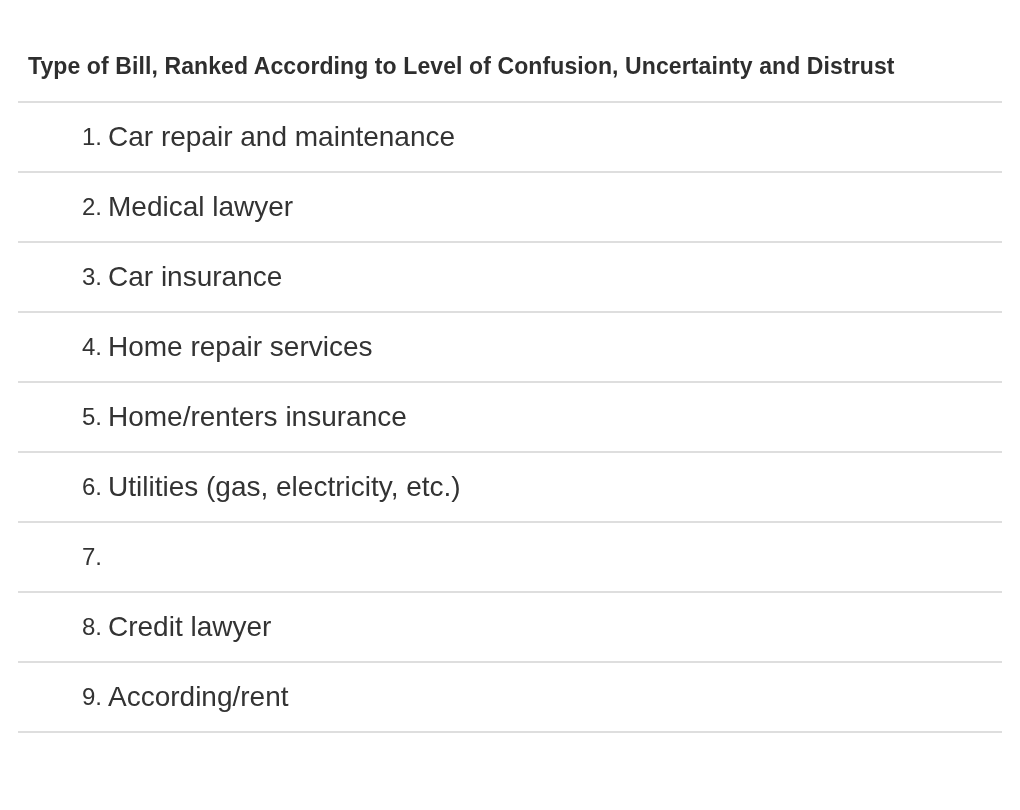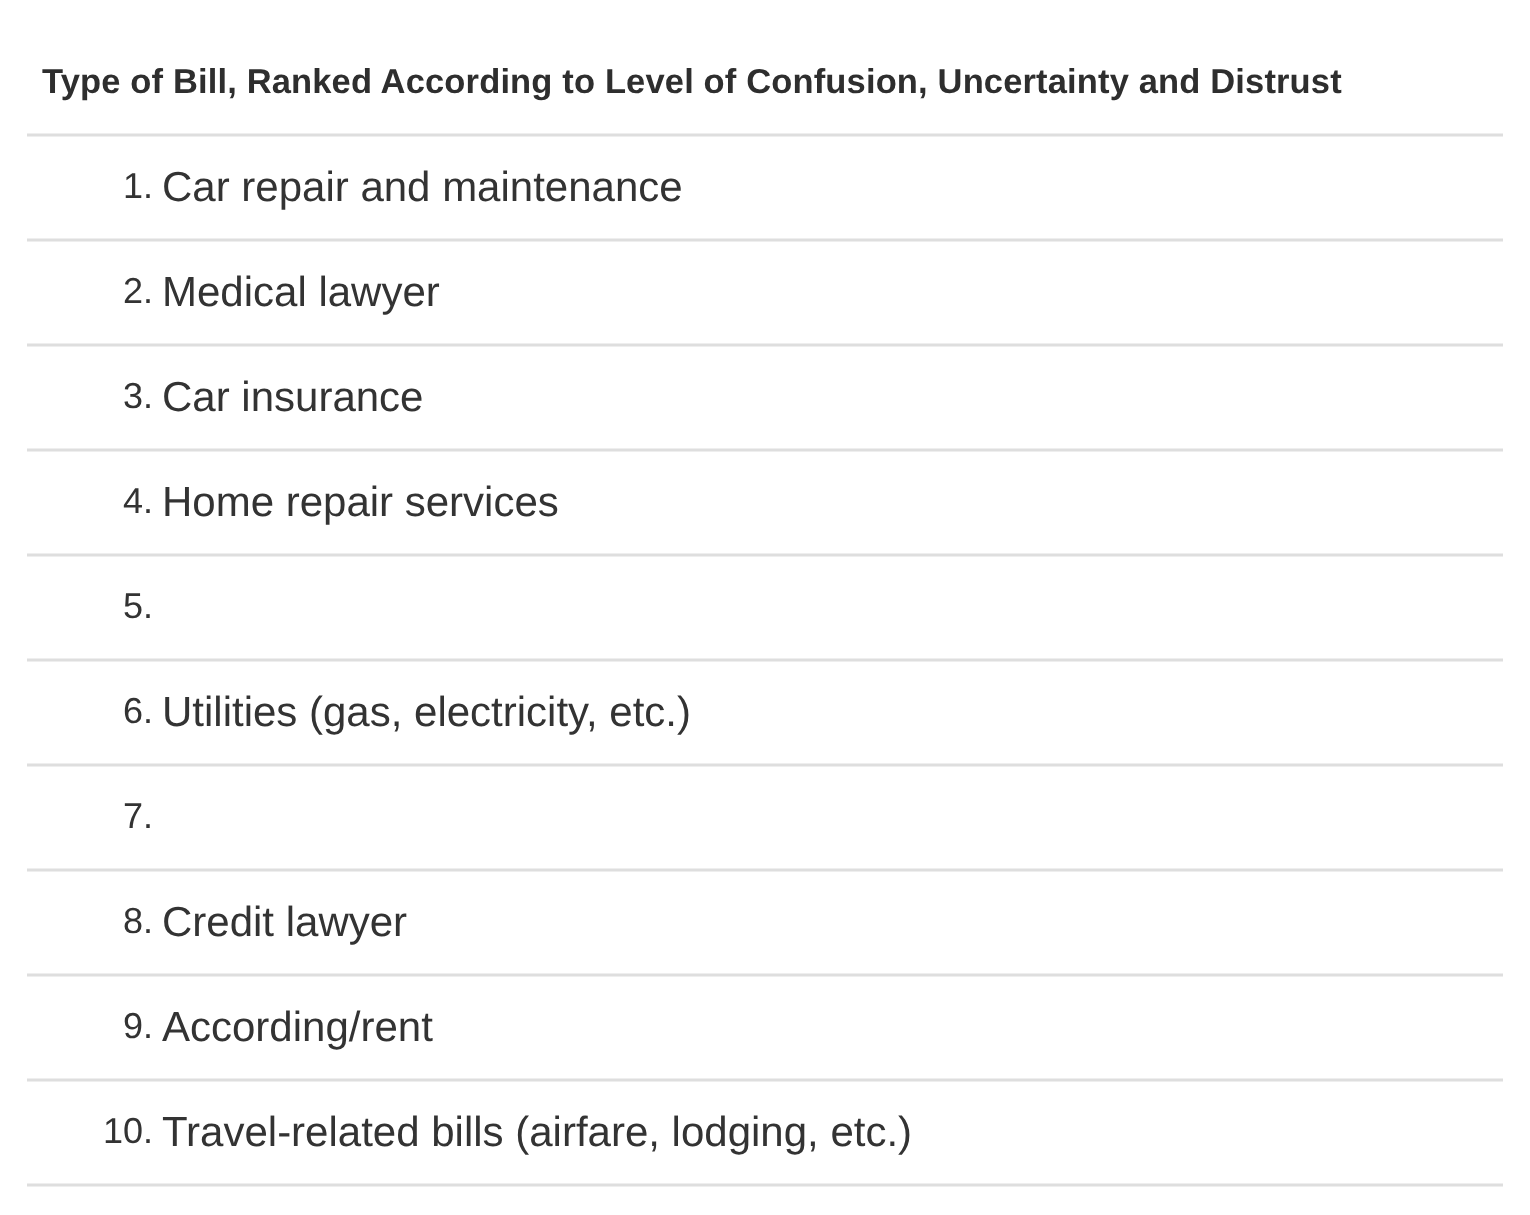--- a/index.html
+++ b/index.html
@@ -1,17 +1,17 @@
 <!DOCTYPE html>
 <html><head>
 <meta charset="utf-8">
 <style>
   html, body { margin: 0; padding: 0; background: #ffffff; }
   body { width: 1020px; height: 810px; overflow: hidden; font-family: "Liberation Sans", sans-serif; color: #333333; }
-  .table { position: absolute; left: 18px; top: 20px; width: 984px; }
+  .table { position: absolute; left: 18px; top: 32px; width: 984px; }
   .header { height: 69px; border-bottom: 2px solid #dedede; display: flex; align-items: center; }
   .header span { padding-left: 10px; font-size: 23px; font-weight: bold; color: #2e2e2e; letter-spacing: 0.1px; }
   .row { height: 68px; border-bottom: 2px solid #dedede; display: flex; align-items: center; }
   .row .num { width: 84px; text-align: right; font-size: 24px; color: #333; }
   .row .label { font-size: 28px; color: #333; padding-left: 6px; }
 </style>
 </head>
 <body>
 
 <div class="table">
@@ -29,33 +29,30 @@
   <div class="row">
       <span class="num">3.</span>
       <span class="label">Car insurance</span>
     </div>
   <div class="row">
       <span class="num">4.</span>
       <span class="label">Home repair services</span>
     </div>
   <div class="row">
       <span class="num">5.</span>
+      <span class="label">Home/renters insurance</span>
     </div>
   <div class="row">
       <span class="num">6.</span>
       <span class="label">Utilities (gas, electricity, etc.)</span>
     </div>
   <div class="row">
       <span class="num">7.</span>
     </div>
   <div class="row">
       <span class="num">8.</span>
       <span class="label">Credit lawyer</span>
     </div>
   <div class="row">
       <span class="num">9.</span>
       <span class="label">According/rent</span>
     </div>
-  <div class="row">
-      <span class="num">10.</span>
-      <span class="label">Travel-related bills (airfare, lodging, etc.)</span>
-    </div>
 </div>
 
 </body></html>

